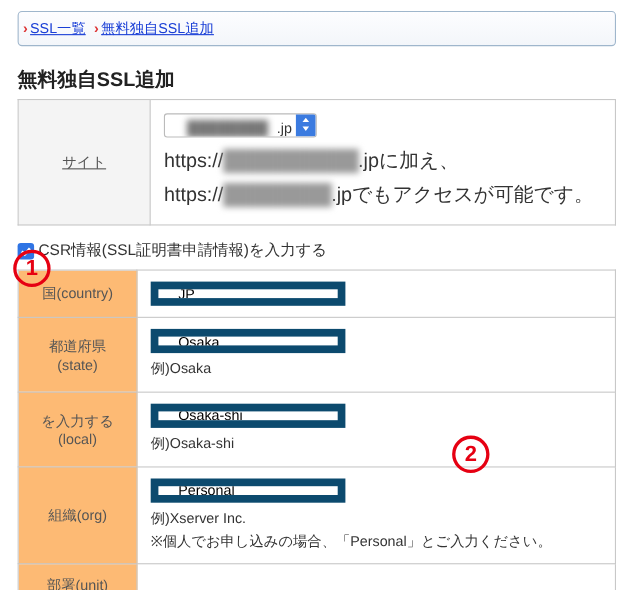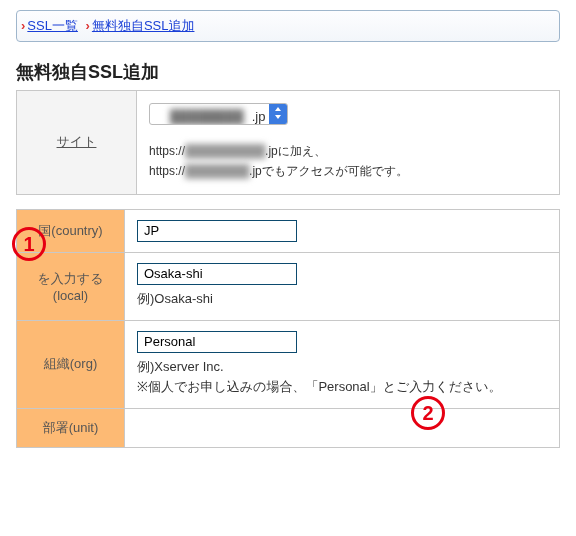--- a/index.html
+++ b/index.html
@@ -81,22 +81,22 @@
   .domain-select-btn {
     width: 18px;
     height: 22px;
     background: #3b7be0;
     display: inline-flex;
     align-items: center;
     justify-content: center;
   }
   .domain-select-btn svg { fill: #fff; }
   .site-desc {
-    margin-top: 16px;
-    font-size: 12px;
+    margin-top: 6px;
+    font-size: 18px;
     line-height: 1.7;
   }
   .blurred {
     filter: blur(3px);
     color: #999;
     letter-spacing: -0.5px;
     user-select: none;
   }
   .circ {
     position: absolute;
@@ -149,24 +149,24 @@
     color: #555;
   }
   .csr-table .row-head {
     background: #fdba74;
     text-align: center;
     width: 108px;
     font-weight: normal;
     color: #555;
   }
   .txt-input {
-    border: 1px solid #0c4a6e;
-    padding: 3px 6px;
-    font-size: 13px;
-    width: 160px;
+    border: 7px solid #0c4a6e;
+    padding: 3px 18px;
+    font-size: 13px;
+    width: 177px;
     height: 22px;
   }
   .hint {
     margin-top: 4px;
     line-height: 1.6;
     color: #333;
   }
 </style>
 </head>
 <body>
@@ -197,31 +197,47 @@
         </span>
         <div class="site-desc">
           <span>https://</span><span class="blurred">██████████</span><span>.jpに加え、</span><br>
           <span>https://</span><span class="blurred">████████</span><span>.jpでもアクセスが可能です。</span>
         </div>
       </td>
     </tr>
   </tbody>
     </table>
 
+  <div class="check-row">
+    <span class="chk">
+      <svg width="11" height="11" viewBox="0 0 12 12">
+          <polyline points="2,6 5,9 10,3"></polyline>
+        </svg>
+    </span>
+    <span>CSR情報(SSL証明書申請情報)を入力する</span>
+  </div>
 
   <table class="csr-table">
     <tbody>
 
     <tr>
       <th class="row-head">国(country)</th>
       <td>
         <input class="txt-input" value="JP" style="">
       </td>
     </tr>
 
+    <tr>
+      <th class="row-head" style="white-space:pre-line">都道府県
+(state)</th>
+      <td>
+        <input class="txt-input" value="Osaka" style="">
+        <div class="hint">例)Osaka</div>
+      </td>
+    </tr>
 
     <tr>
       <th class="row-head" style="white-space:pre-line">を入力する
 (local)</th>
       <td>
         <input class="txt-input" value="Osaka-shi" style="">
         <div class="hint">例)Osaka-shi</div>
       </td>
     </tr>
 

